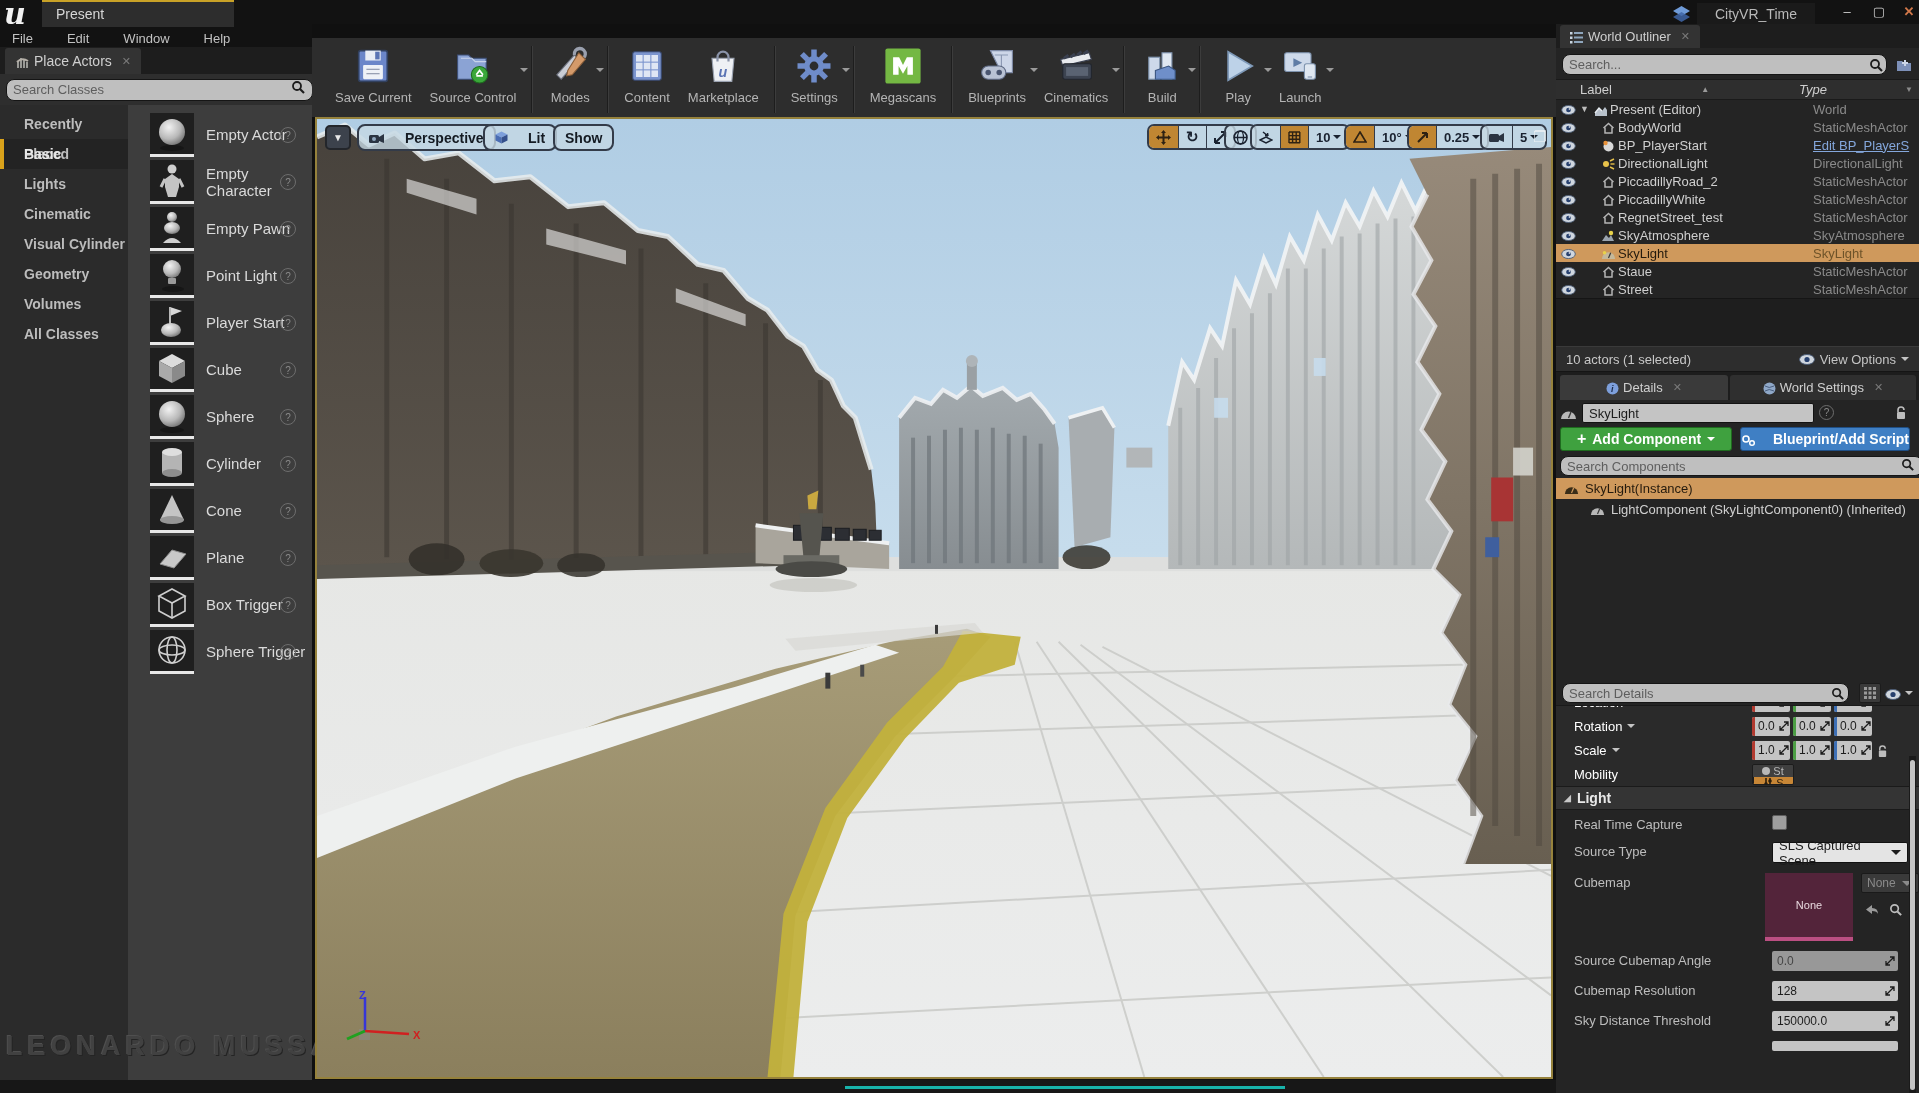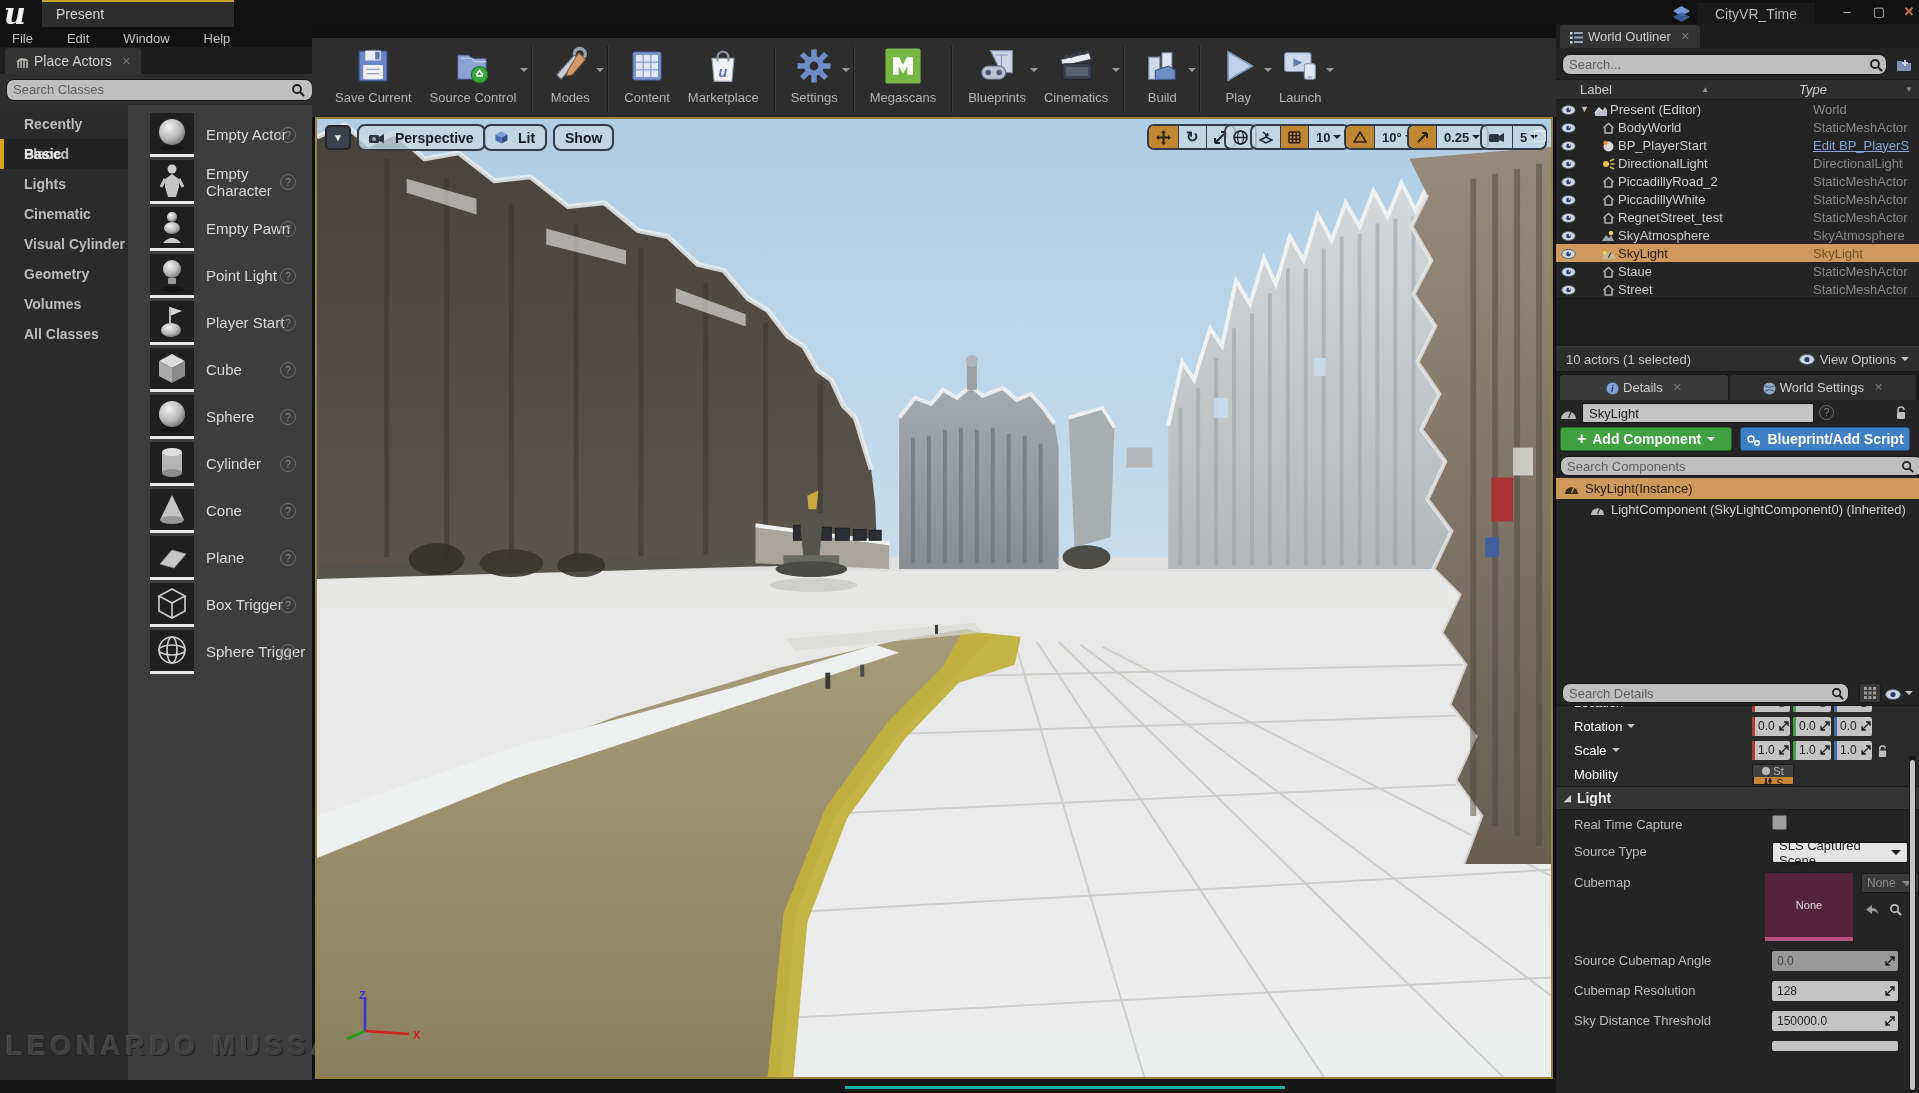--- a/index.html
+++ b/index.html
@@ -20,21 +20,21 @@
   .winbtn { position:absolute; top:4px; width:22px; height:18px; text-align:center; color:#cfcfcf;
     font-size:13px; line-height:16px; }
   #btn-close { color:#d2784a; font-weight:bold; }
 
   
   #left-panel { position:absolute; left:0; top:47px; width:312px; height:1033px; background:#2e2e2e; }
   .tabstrip { height:27px; background:#1d1d1d; display:flex; align-items:flex-end; }
   .tab { background:#333333; height:26px; display:flex; align-items:center; gap:4px;
     padding:0 10px; border-radius:3px 3px 0 0; color:#cfcfcf; font-size:14px;justify-content:center; }
   .tab .closex { color:#7a7a7a; font-size:11px; margin-left:6px; }
-  .searchrow { display:flex; align-items:center; padding:5px 6px; }
+  .searchrow { display:flex; align-items:flex-start; padding:5px 6px; }
   .searchbox { flex:1; background:#bfbfbf; border:1px solid #151515; border-radius:8px; height:22px;
     color:#5e5e5e; font-size:13px; padding:0 6px; line-height:20px; position:relative;
     white-space:nowrap; overflow:hidden; }
   .mag { margin-left:-22px; z-index:2; }
   #pa-body { position:absolute; top:58px; bottom:0; left:0; right:0; display:flex; }
   #pa-cats { width:128px; background:#2b2b2b; padding-top:4px; }
   .cat { height:30px; line-height:30px; padding-left:24px; font-weight:bold; color:#bdbdbd; font-size:14px; }
   .cat.active { background:#232323; color:#e8e8e8; border-left:4px solid #d9a21b; padding-left:20px; }
   #pa-items { flex:1; background:#3d3d3d; padding-top:6px; position:relative; }
   .pa-item { height:47px; display:flex; align-items:center; position:relative; }
@@ -57,21 +57,21 @@
   .tcaret { position:absolute; right:-3px; top:26px; width:0; height:0;
     border:4px solid transparent; border-top-color:#9a9a9a; }
   .tsep { width:2px; align-self:stretch; margin:4px 6px; background:#1d1d1d; border-right:1px solid #3c3c3c; }
 
   
   #viewport { position:absolute; left:315px; top:117px; width:1238px; height:962px;
     border:2px solid #96823c; background:#bcd4e6; }
   #scene { position:absolute; left:0; top:0; width:100%; height:100%; }
   .chip { position:absolute; height:27px; border:2px solid #333b49; border-radius:8px;
     background:rgba(198,216,228,0.8); color:#141a22; font-weight:bold; font-size:14px;
-    display:flex; align-items:center; padding:0 10px; gap:10px; }
+    display:flex; align-items:center; padding:0 10px; gap:20px; }
   .chipgroup { position:absolute; height:26px; border:2px solid #333b49; border-radius:7px;
     background:rgba(198,216,228,0.8); display:flex; overflow:hidden; }
   .seg { display:flex; align-items:center; justify-content:center; padding:0 7px; color:#1a2230;
     font-weight:bold; font-size:13px; gap:3px; }
   .seg + .seg { border-left:1.5px solid #333b49; }
   .seg.orange { background:#c08632; }
   .dcaret { width:0; height:0; border:4px solid transparent; border-top-color:#1a2230; margin-top:4px; }
   #vp-caretbtn { position:absolute; left:8px; top:6px; width:26px; height:25px; background:#3c424c;
     border:2px solid #23262b; border-radius:5px; color:#e8e8e8; text-align:center; line-height:21px; font-size:10px; }
   #gizmo { position:absolute; left:18px; bottom:18px; }
@@ -103,21 +103,21 @@
   #det-tabs { height:28px; background:#1d1d1d; display:flex; align-items:flex-end; gap:2px; padding-top:8px; }
   #det-name-row { height:25px; display:flex; align-items:center; gap:5px; padding:2px 4px; }
   #det-name { width:232px; height:20px; background:#c4c4c4; border:1px solid #121212; border-radius:2px;
     color:#1c1c1c; padding:0 6px; font-size:13px; line-height:19px; }
   .qcircle { width:15px; height:15px; border:1px solid #6d6d6d; border-radius:50%; color:#8a8a8a;
     font-size:10px; text-align:center; line-height:14px; }
   #det-buttons { display:flex; gap:8px; padding:2px 4px; }
   .bigbtn { height:24px; border-radius:3px; color:#fff; font-weight:bold; font-size:14px;
     display:flex; align-items:center; justify-content:center; gap:6px; }
   #btn-addcomp { width:172px; background:#3fa13f; border:1px solid #1e6b1e; }
-  #btn-bp { width:170px; background:#3f7fc4; border:1px solid #1f4f86; }
+  #btn-bp { width:170px; background:#3f7fc4; border:1px solid #1f4f86;justify-content:space-between; }
   .comp-row { height:21px; display:flex; align-items:center; gap:6px; font-size:13px; color:#d0d0d0; }
   .comp-row.selected { background:#cf995c; color:#241a0d; }
   #det-dark { height:160px; background:#242424; }
 
   #sd-row { display:flex; align-items:center; gap:4px; padding:3px 6px 2px 6px; }
   .sqbtn { width:22px; height:20px; background:#3a3a3a; border:1px solid #1c1c1c; border-radius:2px;
     display:flex; align-items:center; justify-content:center; }
   #transform { background:#2a2a2a; border-top:1px solid #1a1a1a; overflow:hidden; }
   .trow { height:24px; display:flex; align-items:center; }
   .trow .tl { width:196px; padding-left:18px; color:#ffffff; display:flex; align-items:center; gap:5px; }

